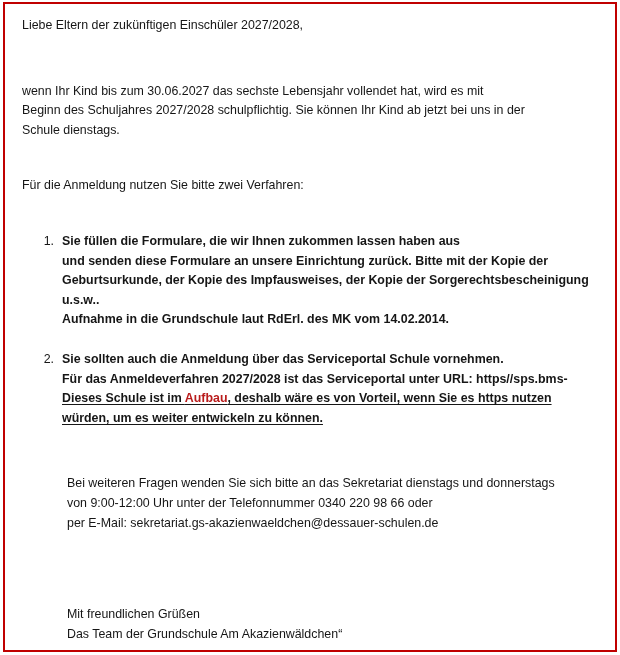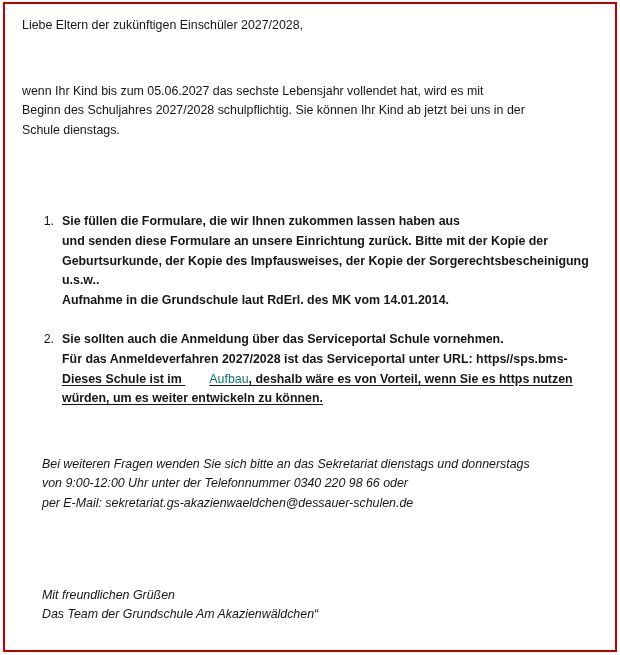--- a/index.html
+++ b/index.html
@@ -65,65 +65,65 @@
     position: absolute;
     left: 0;
     top: 0;
     width: 20px;
     text-align: right;
     color: #161616;
   }
   .li-line { display: block; white-space: nowrap; font-weight: bold; }
 
   
-  .indent-block { margin-left: 20px; font-style: italic; }
+  .indent-block { margin-left: 45px; }
   .indent-block .line { display: block; white-space: nowrap; }
 
   
   .u-bold {
     font-weight: bold;
     text-decoration: underline;
     text-underline-offset: 2px;
   }
   .accent {
-    color: #0f766e;
-    font-weight: normal;
-    margin-left: 24px;
+    color: #b91c1c;
+    font-weight: bold;
   }
 </style>
 </head>
 <body>
 
 <div class="letter-frame">
   <div class="letter-body">
 
     <p class="para">Liebe Eltern der zukünftigen Einschüler 2027/2028,</p>
 
     <div class="spacer-xl"></div>
 
     <div>
-      <p class="para">wenn Ihr Kind bis zum 05.06.2027 das sechste Lebensjahr vollendet hat, wird es mit</p>
+      <p class="para">wenn Ihr Kind bis zum 30.06.2027 das sechste Lebensjahr vollendet hat, wird es mit</p>
       <p class="para">Beginn des Schuljahres 2027/2028 schulpflichtig. Sie können Ihr Kind ab jetzt bei uns in der</p>
       <p class="para">Schule dienstags.</p>
     </div>
 
     <div class="spacer-lg"></div>
 
+    <p class="para">Für die Anmeldung nutzen Sie bitte zwei Verfahren:</p>
 
     <div class="spacer-lg"></div>
 
     <ol class="numlist">
 
       <li>
         <span class="num-marker">1.</span>
         <span class="li-line">Sie füllen die Formulare, die wir Ihnen zukommen lassen haben aus</span>
         <span class="li-line">und senden diese Formulare an unsere Einrichtung zurück. Bitte mit der Kopie der</span>
         <span class="li-line">Geburtsurkunde, der Kopie des Impfausweises, der Kopie der Sorgerechtsbescheinigung</span>
         <span class="li-line">u.s.w..</span>
-        <span class="li-line">Aufnahme in die Grundschule laut RdErl. des MK vom 14.01.2014.</span>
+        <span class="li-line">Aufnahme in die Grundschule laut RdErl. des MK vom 14.02.2014.</span>
       </li>
 
       <li>
         <span class="num-marker">2.</span>
         <span class="li-line">Sie sollten auch die Anmeldung über das Serviceportal Schule vornehmen.</span>
         <span class="li-line">Für das Anmeldeverfahren 2027/2028 ist das Serviceportal unter URL: https//sps.bms-</span>
 
         <span class="li-line u-bold"><span>Dieses Schule ist im </span><span class="accent">Aufbau</span><span>, deshalb wäre es von Vorteil, wenn Sie es https nutzen</span></span>
         <span class="li-line u-bold">würden, um es weiter entwickeln zu können.</span>
       </li>

